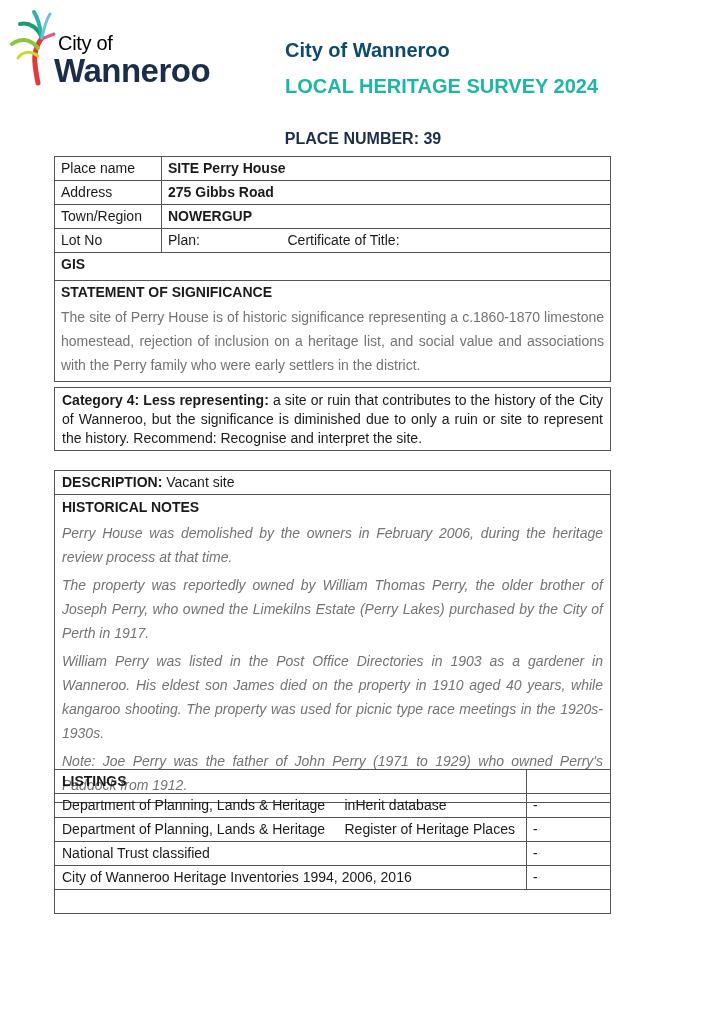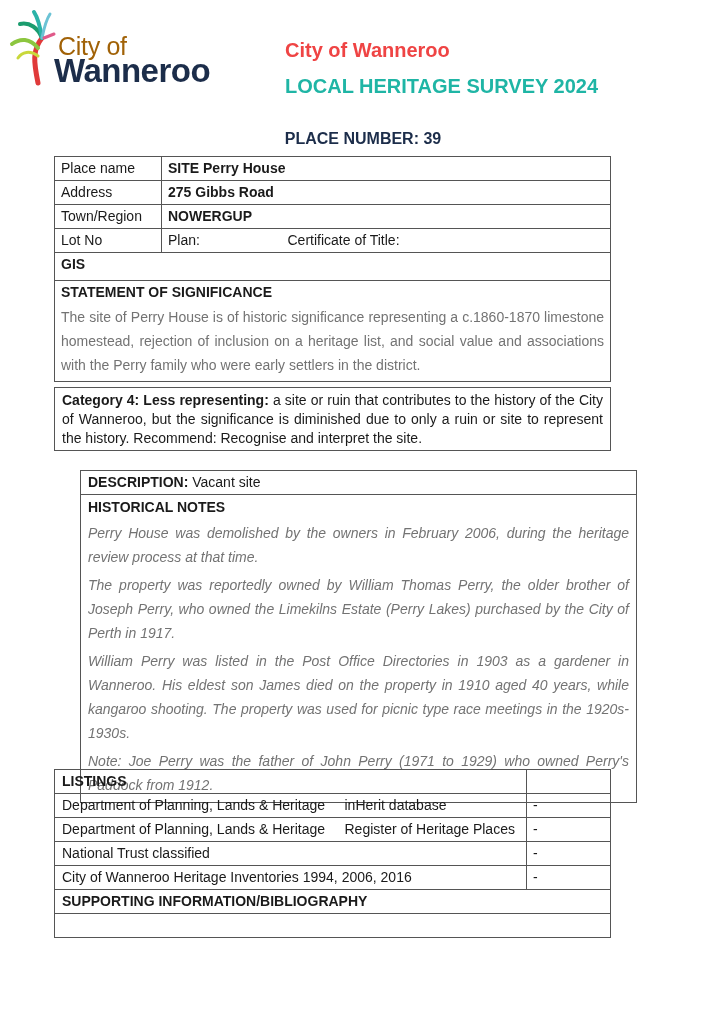--- a/index.html
+++ b/index.html
@@ -1,22 +1,22 @@
 <!DOCTYPE html>
 <html><head>
 <meta charset="utf-8">
 <style>
   html, body { margin: 0; padding: 0; background: #ffffff; }
   body { width: 706px; height: 1022px; position: relative; overflow: hidden;
          font-family: "Liberation Sans", sans-serif; color: #1a1a1a; }
   .logo { position: absolute; left: 8px; top: 8px; width: 220px; height: 80px; }
   .logo svg { position: absolute; left: 0; top: 0; }
-  .logo-city { position: absolute; left: 50px; top: 24px; font-size: 25px; color: #a16207; letter-spacing: -0.3px; }
+  .logo-city { position: absolute; left: 50px; top: 24px; font-size: 20px; color: #000000; letter-spacing: -0.3px; }
   .logo-wann { position: absolute; left: 46px; top: 44px; font-size: 33px; font-weight: bold; color: #1c2d4a; letter-spacing: -0.5px; }
-  .hdr1 { position: absolute; left: 285px; top: 39px; font-size: 20px; font-weight: bold; color: #ef4444; }
+  .hdr1 { position: absolute; left: 285px; top: 39px; font-size: 20px; font-weight: bold; color: #0c4a6e; }
   .hdr2 { position: absolute; left: 285px; top: 75px; font-size: 20px; font-weight: bold; color: #1fb5a5; text-align: right; }
   .placeno { position: absolute; left: 0; width: 706px; top: 130px; text-align: center; font-size: 16px; font-weight: bold; color: #1c2d4a; padding-left: 20px; box-sizing: border-box; }
   table { border-collapse: collapse; position: absolute; left: 54px; width: 557px; table-layout: fixed; }
   td { border: 1px solid #555; font-size: 14px; padding: 2px 6px; vertical-align: top; line-height: 19px; }
   .b { font-weight: bold; }
   .para { color: #737373; text-align: justify; line-height: 24px; }
   .box { position: absolute; left: 54px; width: 557px; border: 1px solid #555; box-sizing: border-box; font-size: 14px; }
   .gap { margin-top: 4px; font-style: italic; }
 </style>
 </head>
@@ -74,21 +74,21 @@
       <div class="para" style="margin-top:3px;">The site of Perry House is of historic significance representing a c.1860-1870 limestone homestead, rejection of inclusion on a heritage list, and social value and associations with the Perry family who were early settlers in the district.</div>
     </td>
   </tr>
 </tbody>
   </table>
 
 <div class="box" style="top:387px; padding:3px 7px; height:64px; line-height:19px; text-align:justify;">
   <span class="b">Category 4:  Less representing:</span><span> a site or ruin that contributes to the history of the City of Wanneroo, but the significance is diminished due to only a ruin or site to represent the history. Recommend: Recognise and interpret the site.</span>
 </div>
 
-<table style="top:470px;margin-left:26px;">
+<table style="top:470px;">
   <tbody>
       <tr>
     <td style="padding-left:7px;">
       <span class="b">DESCRIPTION:</span><span>  Vacant site</span>
     </td>
   </tr>
   <tr>
     <td style="padding:3px 7px 5px 7px;">
       <div class="b">HISTORICAL NOTES</div>
       <div class="para gap">Perry House was demolished by the owners in February 2006, during the heritage review process at that time.</div>
@@ -123,19 +123,16 @@
   </tr>
   <tr style="height:24px">
     <td colspan="2" style="padding-left:7px;">National Trust classified</td>
     <td>-</td>
   </tr>
   <tr style="height:24px">
     <td colspan="2" style="padding-left:7px;">City of Wanneroo Heritage Inventories 1994, 2006, 2016</td>
     <td>-</td>
   </tr>
   <tr style="height:24px">
-    <td colspan="3" class="b" style="padding-left:7px;">SUPPORTING INFORMATION/BIBLIOGRAPHY</td>
-  </tr>
-  <tr style="height:24px">
     <td colspan="3"></td>
   </tr>
 </tbody>
   </table>
 
 </body></html>

